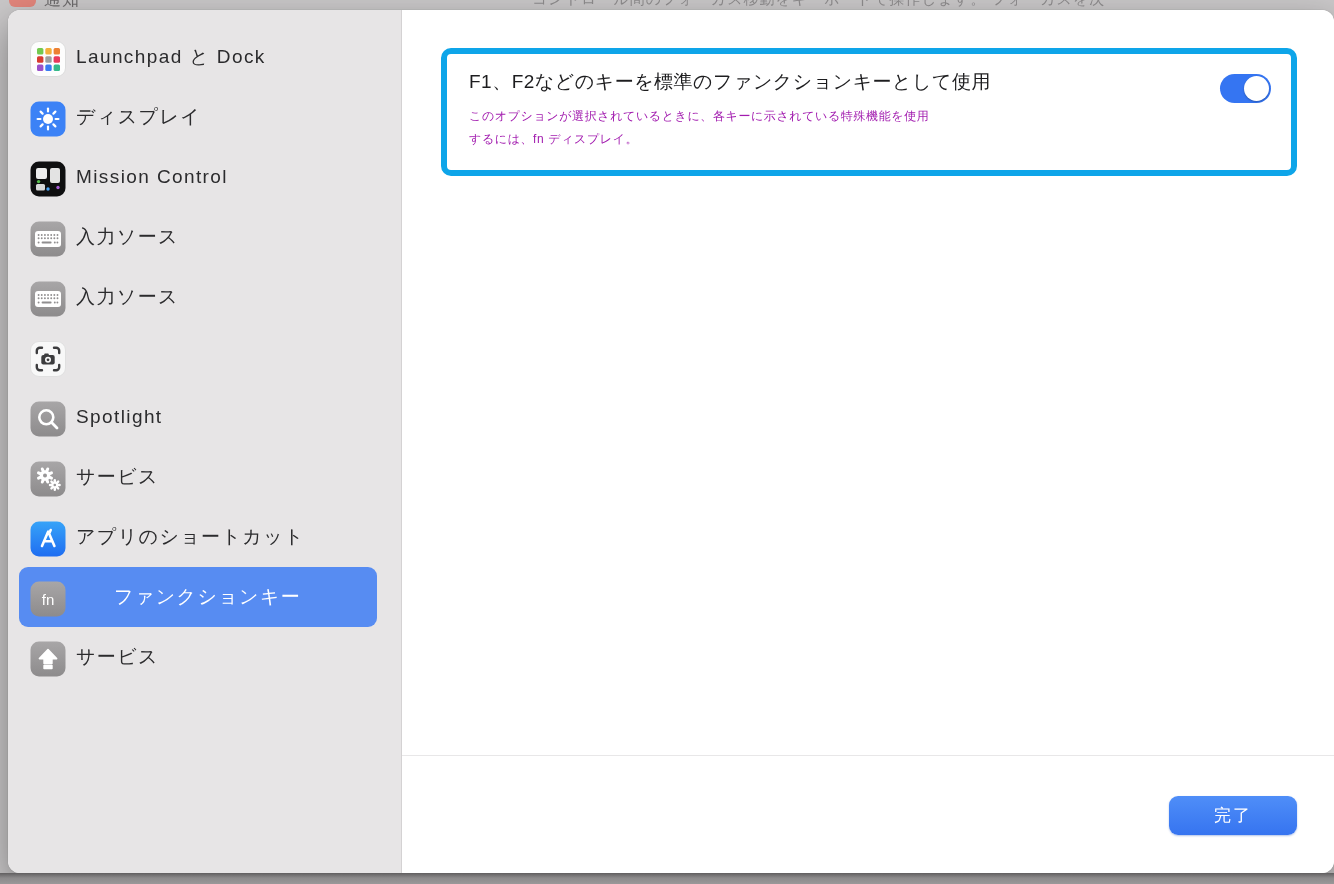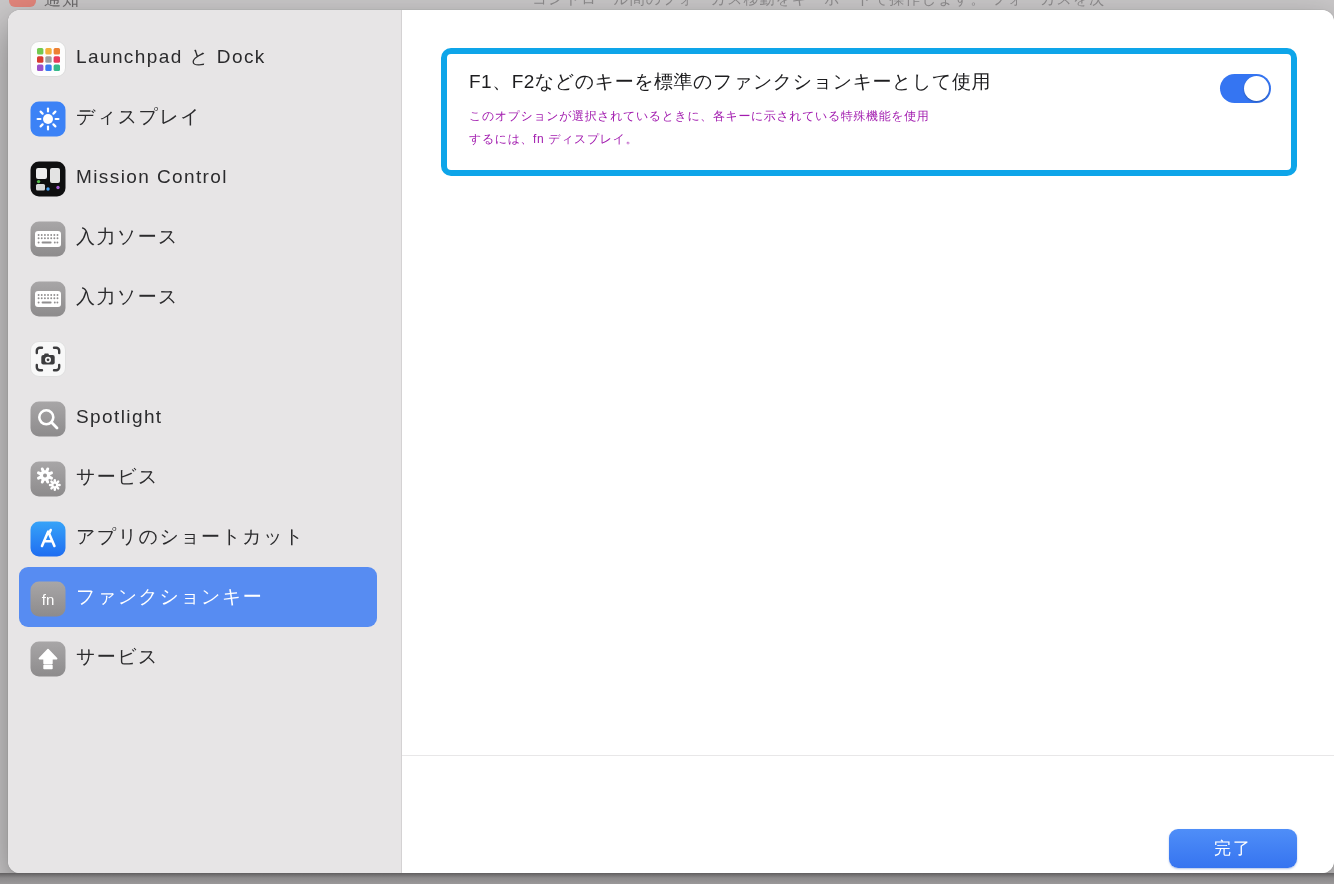--- a/index.html
+++ b/index.html
@@ -23,37 +23,37 @@
     background:#fff;}
   
   .sidebar{width:394px;flex:0 0 394px;background:#e7e5e6;border-right:1px solid #d4d2d3;
     padding-top:17px;box-sizing:border-box;}
   .side-item{height:60px;margin:0 24px 0 11px;padding-left:11px;border-radius:9px;
     display:flex;align-items:center;gap:10px;cursor:default;}
   .side-item.selected{background:#578cf2;}
   .side-item .icon{width:36px;height:32px;flex:0 0 36px;display:block;}
   .side-item .icon svg{display:block;width:36px;height:36px;}
   .side-label{font-size:19px;letter-spacing:1.4px;color:#2b2b2d;white-space:nowrap;}
-  .side-item.selected .side-label{color:#ffffff;}
+  .side-item.selected .side-label{color:#ffffff;margin-left:38px;}
   
   .content{flex:1;position:relative;background:#ffffff;}
   .card{position:absolute;left:39px;top:38px;right:37px;min-height:128px;box-sizing:border-box;
     background:#ffffff;border:6px solid #0ea5e9;border-radius:10px;padding:15px 22px 16px 22px;}
   .card-title{font-size:19px;letter-spacing:.5px;color:#1d1d1f;font-weight:500;margin:0 0 10px 0;padding-right:90px;}
   .card-desc{font-size:12px;letter-spacing:.6px;color:#a21caf;line-height:23px;}
   
   .toggle{position:absolute;top:20px;right:20px;width:51px;height:29px;border-radius:15px;
     background:#d2d1d6;transition:background .1s;cursor:pointer;}
   .toggle.on{background:#3575f2;}
   .toggle .knob{position:absolute;top:2px;left:2px;width:25px;height:25px;border-radius:50%;
     background:#ffffff;box-shadow:0 1px 2px rgba(0,0,0,.25);}
   .toggle.on .knob{left:auto;right:2px;}
   
   .footer-divider{position:absolute;left:0;right:0;top:745px;height:1px;background:#e8e7e8;}
-  .done-btn{position:absolute;top:819px;right:37px;width:128px;height:39px;border-radius:9px;
+  .done-btn{position:absolute;top:786px;right:37px;width:128px;height:39px;border-radius:9px;
     background:linear-gradient(180deg,#4f8ef8 0%,#3674f0 100%);
     color:#ffffff;font-size:17px;letter-spacing:2px;display:flex;align-items:center;justify-content:center;
     cursor:pointer;border:none;box-shadow:0 1px 2px rgba(30,80,190,.35);}
 </style>
 </head>
 <body>
 
 <div class="top-strip">
   <div class="bg-red-icon"></div>
   <div class="bg-side-label">通知</div>

